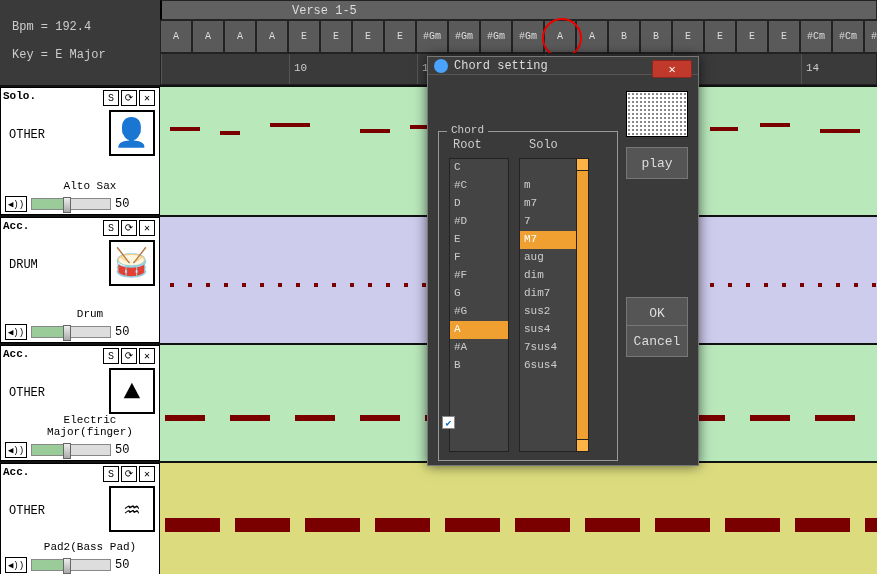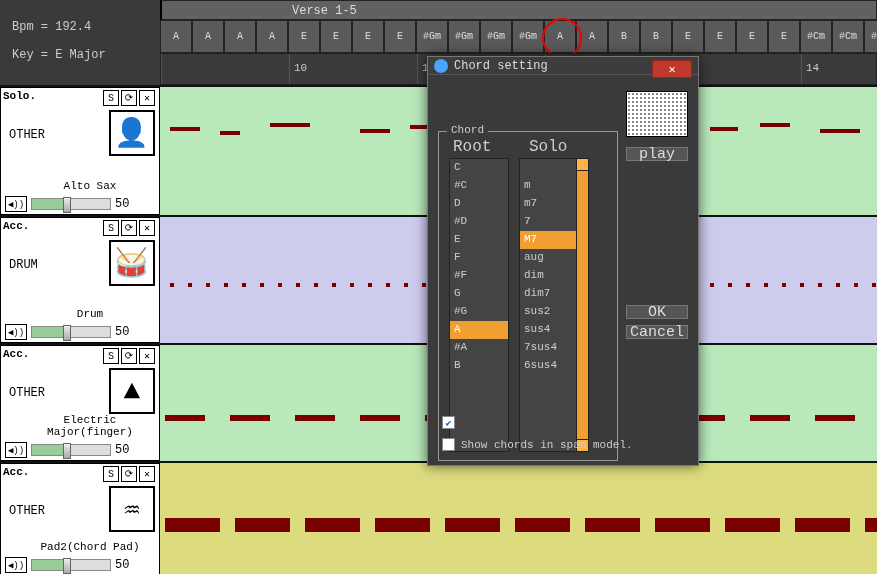--- a/index.html
+++ b/index.html
@@ -48,35 +48,35 @@
   .bnote { position:absolute; height:6px; background:#7a0000; }
   .pnote { position:absolute; height:14px; background:#7a0000; }
   
   
   .dialog { position:absolute; left:427px; top:56px; width:272px; height:410px; background:#3a3a3a; border:1px solid #777; box-shadow:0 0 12px rgba(0,0,0,.6); }
   .dialog-title { height:18px; background:#3d3d3d; border-bottom:1px solid #555; display:flex; align-items:center; padding:0 6px; color:#ddd; }
   .dialog-title .blue-dot { width:14px; height:14px; border-radius:50%; background:#4aa3ff; margin-right:6px; }
   .dialog-close { position:absolute; right:6px; top:3px; width:40px; height:18px; background:#c0392b; border:1px solid #8a2820; border-radius:2px; color:#fff; display:flex; align-items:center; justify-content:center; font-size:12px; cursor:pointer; }
   .fieldset { position:absolute; left:10px; top:34px; width:180px; height:330px; border:1px solid #999;margin-top:40px; }
   .fieldset-legend { position:absolute; left:8px; top:-8px; background:#3a3a3a; padding:0 4px; color:#ccc; font-size:11px; }
-  .col-label { position:absolute; top:6px; color:#ccc; font-size:16px; }
+  .col-label { position:absolute; top:6px; color:#ccc; font-size:12px; }
   .col-label.root { left:14px; }
   .col-label.type { left:90px; }
   .listbox { position:absolute; top:26px; bottom:8px; background:#444; border:1px solid #222; overflow:hidden; }
   .listbox.root { left:10px; width:60px; }
   .listbox.type { left:80px; width:70px; }
   .list-scroll { position:absolute; right:0; top:0; bottom:0; width:12px; background:#f0a030; border-left:1px solid #222;}
   .list-scroll .arrow{height:12px;background:#ffb347;border-bottom:1px solid #222;}
   .list-scroll .arrow.bot{position:absolute;bottom:0;left:0;right:0;border-top:1px solid #222;border-bottom:none;}
   .list-item { height:18px; padding:2px 4px; color:#ccc; font-size:11px; cursor:pointer; }
   .list-item.sel { background:#f0a030; color:#fff; }
   .preview-box { position:absolute; right:10px; top:34px; width:62px; height:46px; background:#fff; border:1px solid #000; background-image:radial-gradient(#888 1px, transparent 1px); background-size:4px 4px; }
-  .dbtn { position:absolute; right:10px; width:62px; height:14px; background:#555; border:1px solid #777; color:#ddd; display:flex; align-items:center; justify-content:center; cursor:pointer; font-size:15px; }
+  .dbtn { position:absolute; right:10px; width:62px; height:32px; background:#555; border:1px solid #777; color:#ddd; display:flex; align-items:center; justify-content:center; cursor:pointer; font-size:13px; }
   .dbtn.play { top:90px; }
-  .dbtn.ok { top:248px;font-family:Liberation Mono, monospace; }
+  .dbtn.ok { top:240px;font-family:Liberation Mono, monospace; }
   .dbtn.cancel { top:268px; }
   .chk-row { position:absolute; left:14px; color:#ccc; font-size:11px; display:flex; align-items:center; gap:6px; }
   .chk-row.r1 { bottom:36px; }
   .chk-row.r2 { bottom:14px; }
   .chk { width:13px; height:13px; border:1px solid #888; background:#fff; display:inline-flex; align-items:center; justify-content:center; font-size:10px; color:#06c; }
   
   .red-arrow { position:absolute; left:538px; top:56px; width:0; height:0; }
   .red-arrow::before { content:""; position:absolute; left:4px; top:0; width:4px; height:18px; background:#e00; }
   .red-arrow::after { content:""; position:absolute; left:-2px; top:16px; border-left:8px solid transparent; border-right:8px solid transparent; border-top:12px solid #e00; }
 </style>
@@ -262,21 +262,21 @@
     <div class="track other" style="height: 115px;">
       <div class="track-head">
         <span class="track-tag">Acc.</span>
         <div class="track-icons-row">
           <span class="ticon">S</span>
           <span class="ticon">⟳</span>
           <span class="ticon">✕</span>
         </div>
         <div class="big-icon">♒</div>
         <div class="track-name">OTHER</div>
-        <div class="inst-name">Pad2(Chord Pad)</div>
+        <div class="inst-name">Pad2(Bass Pad)</div>
         <div class="vol-row">
           <span class="vol-btn">◀))</span>
           <span class="slider">
             <span class="slider-fill"></span>
             <span class="slider-thumb"></span>
           </span>
           <span>50</span>
         </div>
       </div>
       <div class="track-body">
@@ -340,17 +340,13 @@
         <div class="list-item">6sus4</div>
       </div>
   </div>
   <div class="preview-box"></div>
   <div class="dbtn play">play</div>
   <div class="dbtn ok">OK</div>
   <div class="dbtn cancel">Cancel</div>
   <label class="chk-row r1">
     <span class="chk" id="chk1">✔</span>
   </label>
-  <label class="chk-row r2">
-    <span class="chk" id="chk2"></span>
-    <span>Show chords in span model.</span>
-  </label>
 </div>
 
 </body></html>

